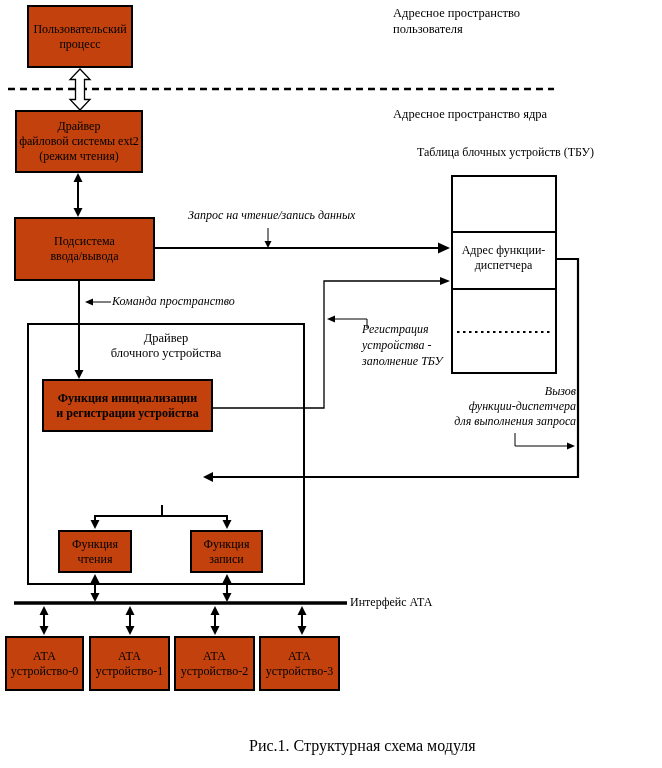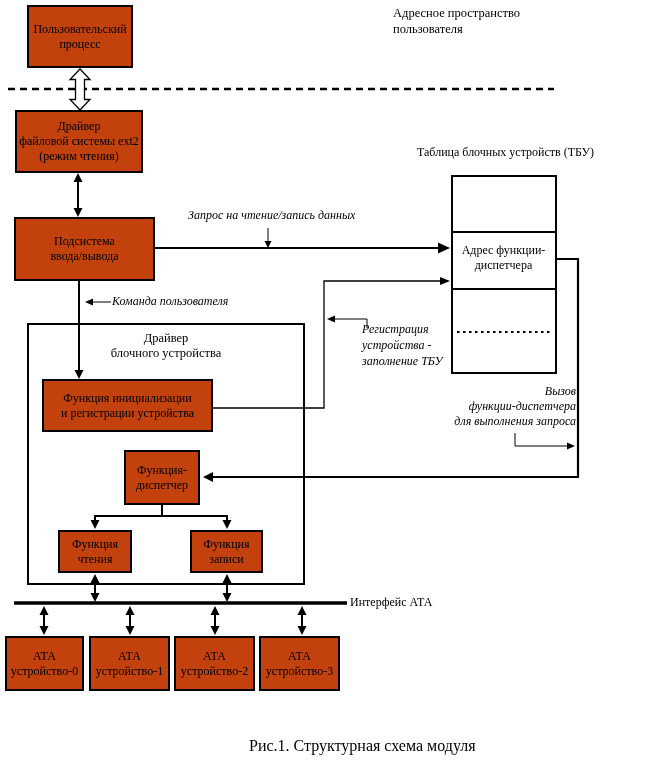--- a/index.html
+++ b/index.html
@@ -146,25 +146,23 @@
   <div class="box" style="left:27px;top:5px;width:106px;height:63px;">Пользовательский
 процесс</div>
 
   <div class="box" style="left:15px;top:110px;width:128px;height:63px;">Драйвер
 файловой системы ext2
 (режим чтения)</div>
 
   <div class="box" style="left:14px;top:217px;width:141px;height:64px;">Подсистема
 ввода/вывода</div>
 
-  <div class="box" style="left:42px;top:379px;width:171px;height:53px;">Функция инициализации
+  <div class="box" style="left:42px;top:379px;width:171px;height:53px;font-weight:bold;">Функция инициализации
 и регистрации устройства</div>
 
-  <div class="box" style="left:124px;top:450px;width:76px;height:55px;">Функция-
-диспетчер</div>
 
   <div class="box" style="left:58px;top:530px;width:74px;height:43px;">Функция
 чтения</div>
 
   <div class="box" style="left:190px;top:530px;width:73px;height:43px;">Функция
 записи</div>
 
   <div class="cell-text" style="left:451px;top:232px;width:105px;height:51px;border-radius:6px;">Адрес функции-
 диспетчера</div>
 
@@ -173,26 +171,27 @@
   <div class="box" style="left:89px;top:636px;width:81px;height:55px;">АТА
 устройство-1</div>
   <div class="box" style="left:174px;top:636px;width:81px;height:55px;">АТА
 устройство-2</div>
   <div class="box" style="left:259px;top:636px;width:81px;height:55px;">АТА
 устройство-3</div>
 
   <div class="lbl lbl-bold" style="left:393px;top:5px;">Адресное пространство
 пользователя</div>
 
+  <div class="lbl lbl-bold" style="left:393px;top:106px;">Адресное пространство ядра</div>
 
   <div class="lbl" style="left:417px;top:145px;">Таблица блочных устройств (ТБУ)</div>
 
   <div class="lbl lbl-italic" style="left:188px;top:208px;">Запрос на чтение/запись данных</div>
 
-  <div class="lbl lbl-italic" style="left:112px;top:294px;">Команда пользователя</div>
+  <div class="lbl lbl-italic" style="left:112px;top:294px;">Команда пространство</div>
 
   <div class="lbl lbl-italic" style="left:330px;top:321px;line-height:16px;margin-left:32px;">Регистрация
 устройства -
 заполнение ТБУ</div>
 
   <div class="lbl lbl-italic" style="left:436px;top:384px;width:140px;text-align:right;">Вызов
 функции-диспетчера
 для выполнения запроса</div>
 
   <div class="lbl" style="left:350px;top:595px;">Интерфейс АТА</div>

